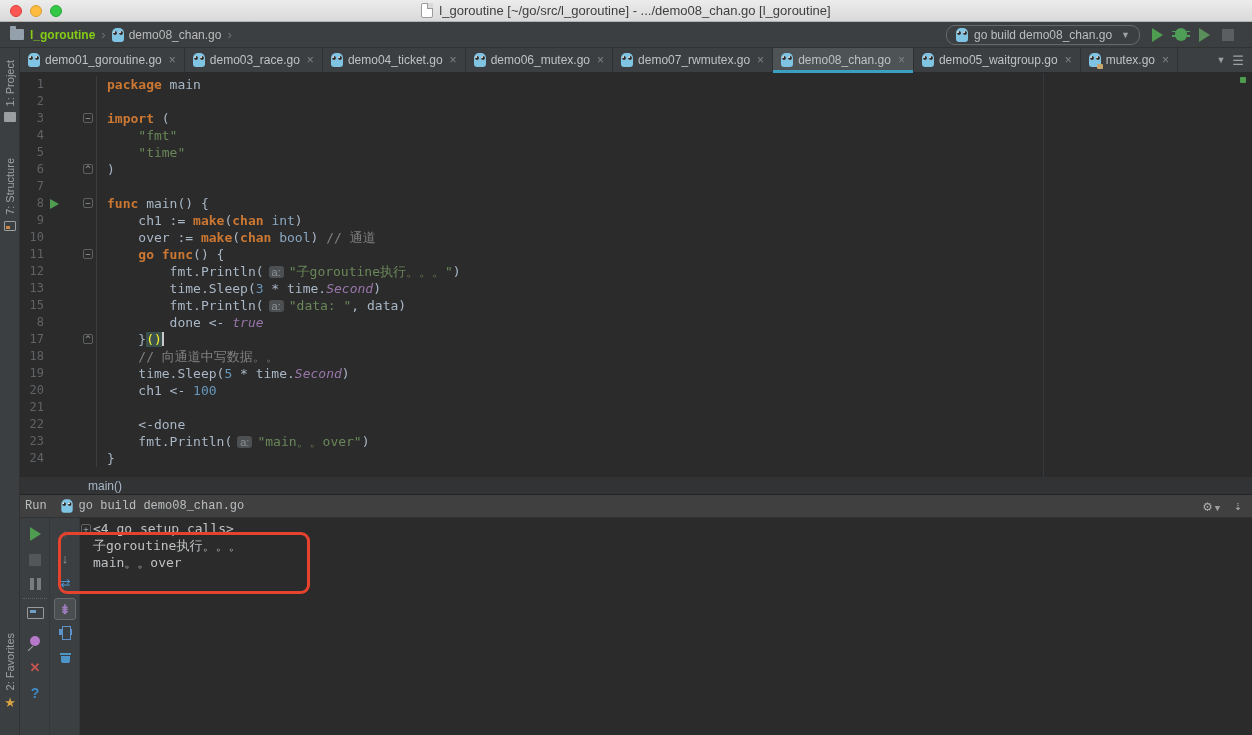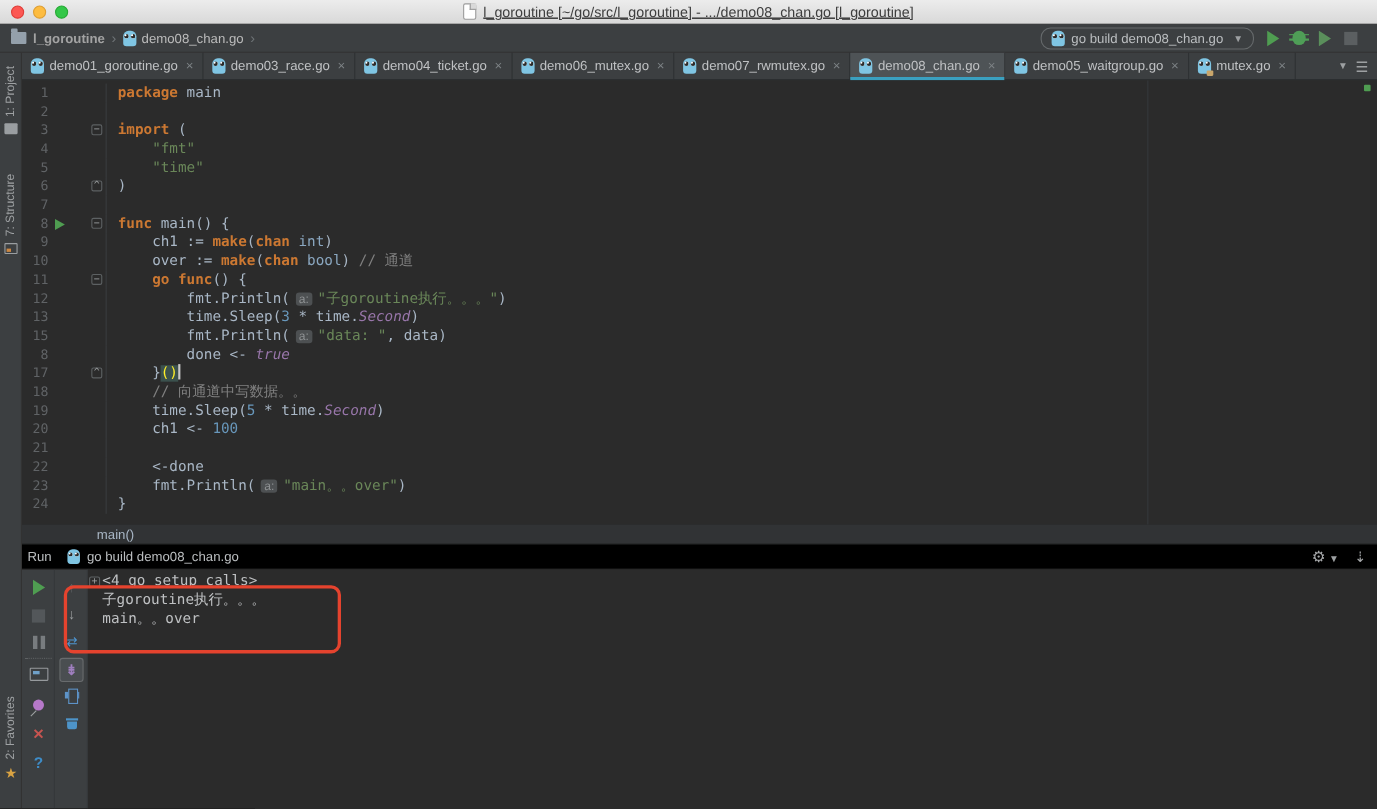--- a/index.html
+++ b/index.html
@@ -3,38 +3,38 @@
 <meta charset="utf-8">
 <style>
   * { margin:0; padding:0; box-sizing:border-box; }
   html,body { background:#1e1e1e; }
   .app{ position:relative; width:1252px; height:735px; overflow:hidden;
         background:#2B2B2B; font-family:"Liberation Sans",sans-serif; }
 
   
   .titlebar{ position:absolute; left:0; top:0; width:1252px; height:22px;
     background:linear-gradient(#ECECEC,#D9D9D9); border-bottom:1px solid #B3B3B3;
-    display:flex; align-items:center; justify-content:center;text-decoration:underline; }
+    display:flex; align-items:center; justify-content:center; }
   .traffic{ position:absolute; left:10px; top:5px; display:flex; gap:8px; }
   .tl{ width:12px; height:12px; border-radius:50%; }
   .tl.red{ background:#FC5753; border:1px solid #DF3D38;}
   .tl.yellow{ background:#FDBC40; border:1px solid #DE9F34;}
   .tl.green{ background:#33C748; border:1px solid #27AA35;}
   .win-title{ font-size:13px; color:#3E3E3E; display:flex; align-items:center; gap:6px;}
   .doc-icon{ width:12px; height:15px; background:#FFFFFF; border:1px solid #9B9B9B;
     border-radius:2px; position:relative; }
   .doc-icon::after{ content:''; position:absolute; right:-1px; top:-1px; width:5px; height:5px;
     background:#D9D9D9; border-left:1px solid #9B9B9B; border-bottom:1px solid #9B9B9B; }
 
   
   .navbar{ position:absolute; left:0; top:22px; width:1252px; height:26px;
     background:#3C3F41; border-bottom:1px solid #323232;
     display:flex; align-items:center; padding:0 10px; color:#BBBBBB; font-size:12px; }
   .crumb-sep{ color:#6E7376; margin:0 6px; font-size:13px; }
-  .crumb-proj{ font-weight:bold; color:#a3a3a3; margin-left:6px;}
+  .crumb-proj{ font-weight:bold; color:#84cc16; margin-left:6px;}
   .crumb-file{ margin-left:5px; }
   .nav-right{ margin-left:auto; display:flex; align-items:center; gap:12px; padding-right:8px;}
   .run-select{ display:flex; align-items:center; gap:6px; height:20px; padding:0 9px;
     border:1px solid #666A6C; border-radius:9px; color:#BBBEC0; }
   .dd-arrow{ color:#9DA0A2; font-size:9px; margin-left:3px;}
   .play-tri{ width:0; height:0; border-left:11px solid #4F9D51;
     border-top:7px solid transparent; border-bottom:7px solid transparent; }
   .stop-sq{ width:12px; height:12px; background:#5B5F61; }
 
   
@@ -109,22 +109,22 @@
   .bhl{ background:#3B514D; color:#FFEF28; }
   .caret{ display:inline-block; width:0; border-left:2px solid #C8C8C8; height:14px; vertical-align:-2px;}
 
   
   .crumbbar{ position:absolute; left:20px; top:477px; width:1232px; height:18px;
     background:#313335; border-bottom:1px solid #232525; color:#A9B7C6; font-size:12px;
     display:flex; align-items:center; padding-left:68px; }
 
   
   .runheader{ position:absolute; left:20px; top:495px; width:1232px; height:23px;
-    background:#000000; border-bottom:1px solid #323232; display:flex; align-items:center;
-    color:#BBBEC0; font-size:12px; padding-left:5px; }
+    background:#404040; border-bottom:1px solid #323232; display:flex; align-items:center;
+    color:#BBBEC0; font-size:12px; padding-left:5px;font-family:Liberation Mono, monospace; }
   .runheader .gopher{ margin:0 6px 0 14px; transform:scale(.95); }
   .rh-right{ margin-left:auto; display:flex; align-items:center; gap:14px; padding-right:10px; color:#A6A8AA;}
   .gear{ font-size:14px; }
   .hide-ic{ font-size:13px; }
 
   .rcol{ position:absolute; top:518px; bottom:0; width:30px; background:#3C3F41;
     border-right:1px solid #35383A; }
   .rcol1{ left:20px; } .rcol2{ left:50px; }
   .tool-ic{ position:absolute; left:0; width:30px; display:flex; justify-content:center; }
   .ti-play{ width:0;height:0;border-left:11px solid #4F9D51;border-top:7px solid transparent;border-bottom:7px solid transparent;}

